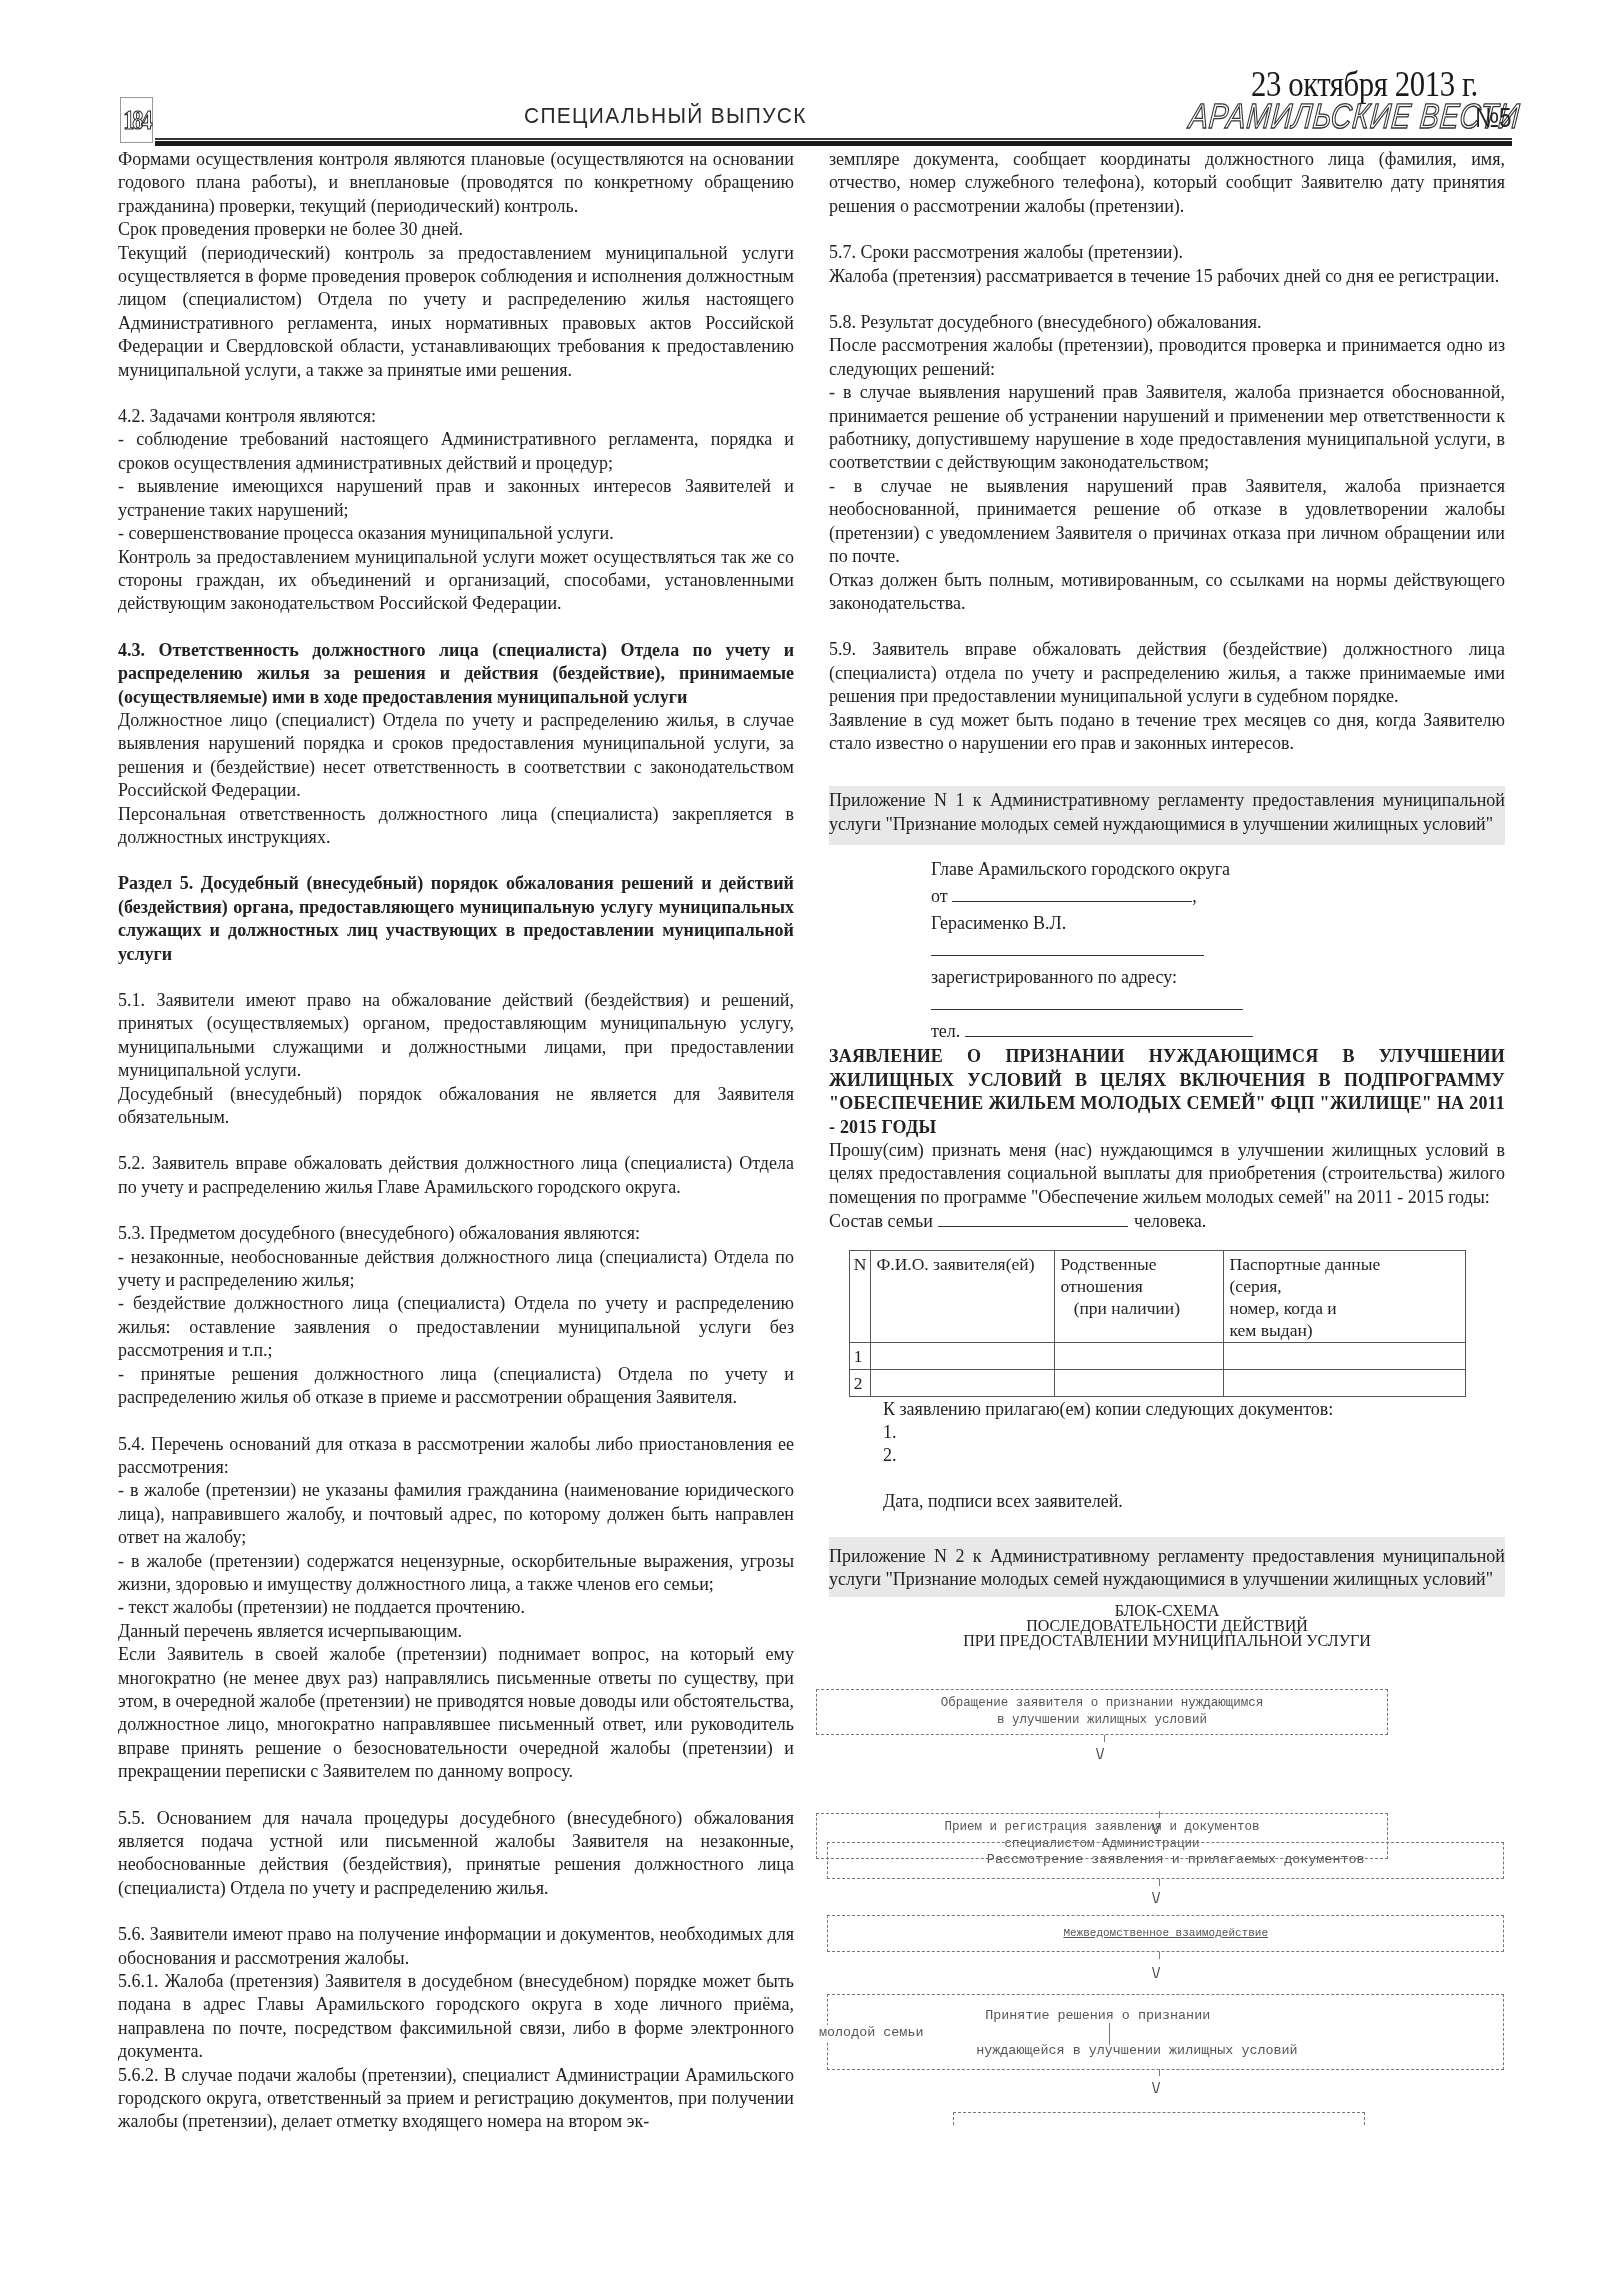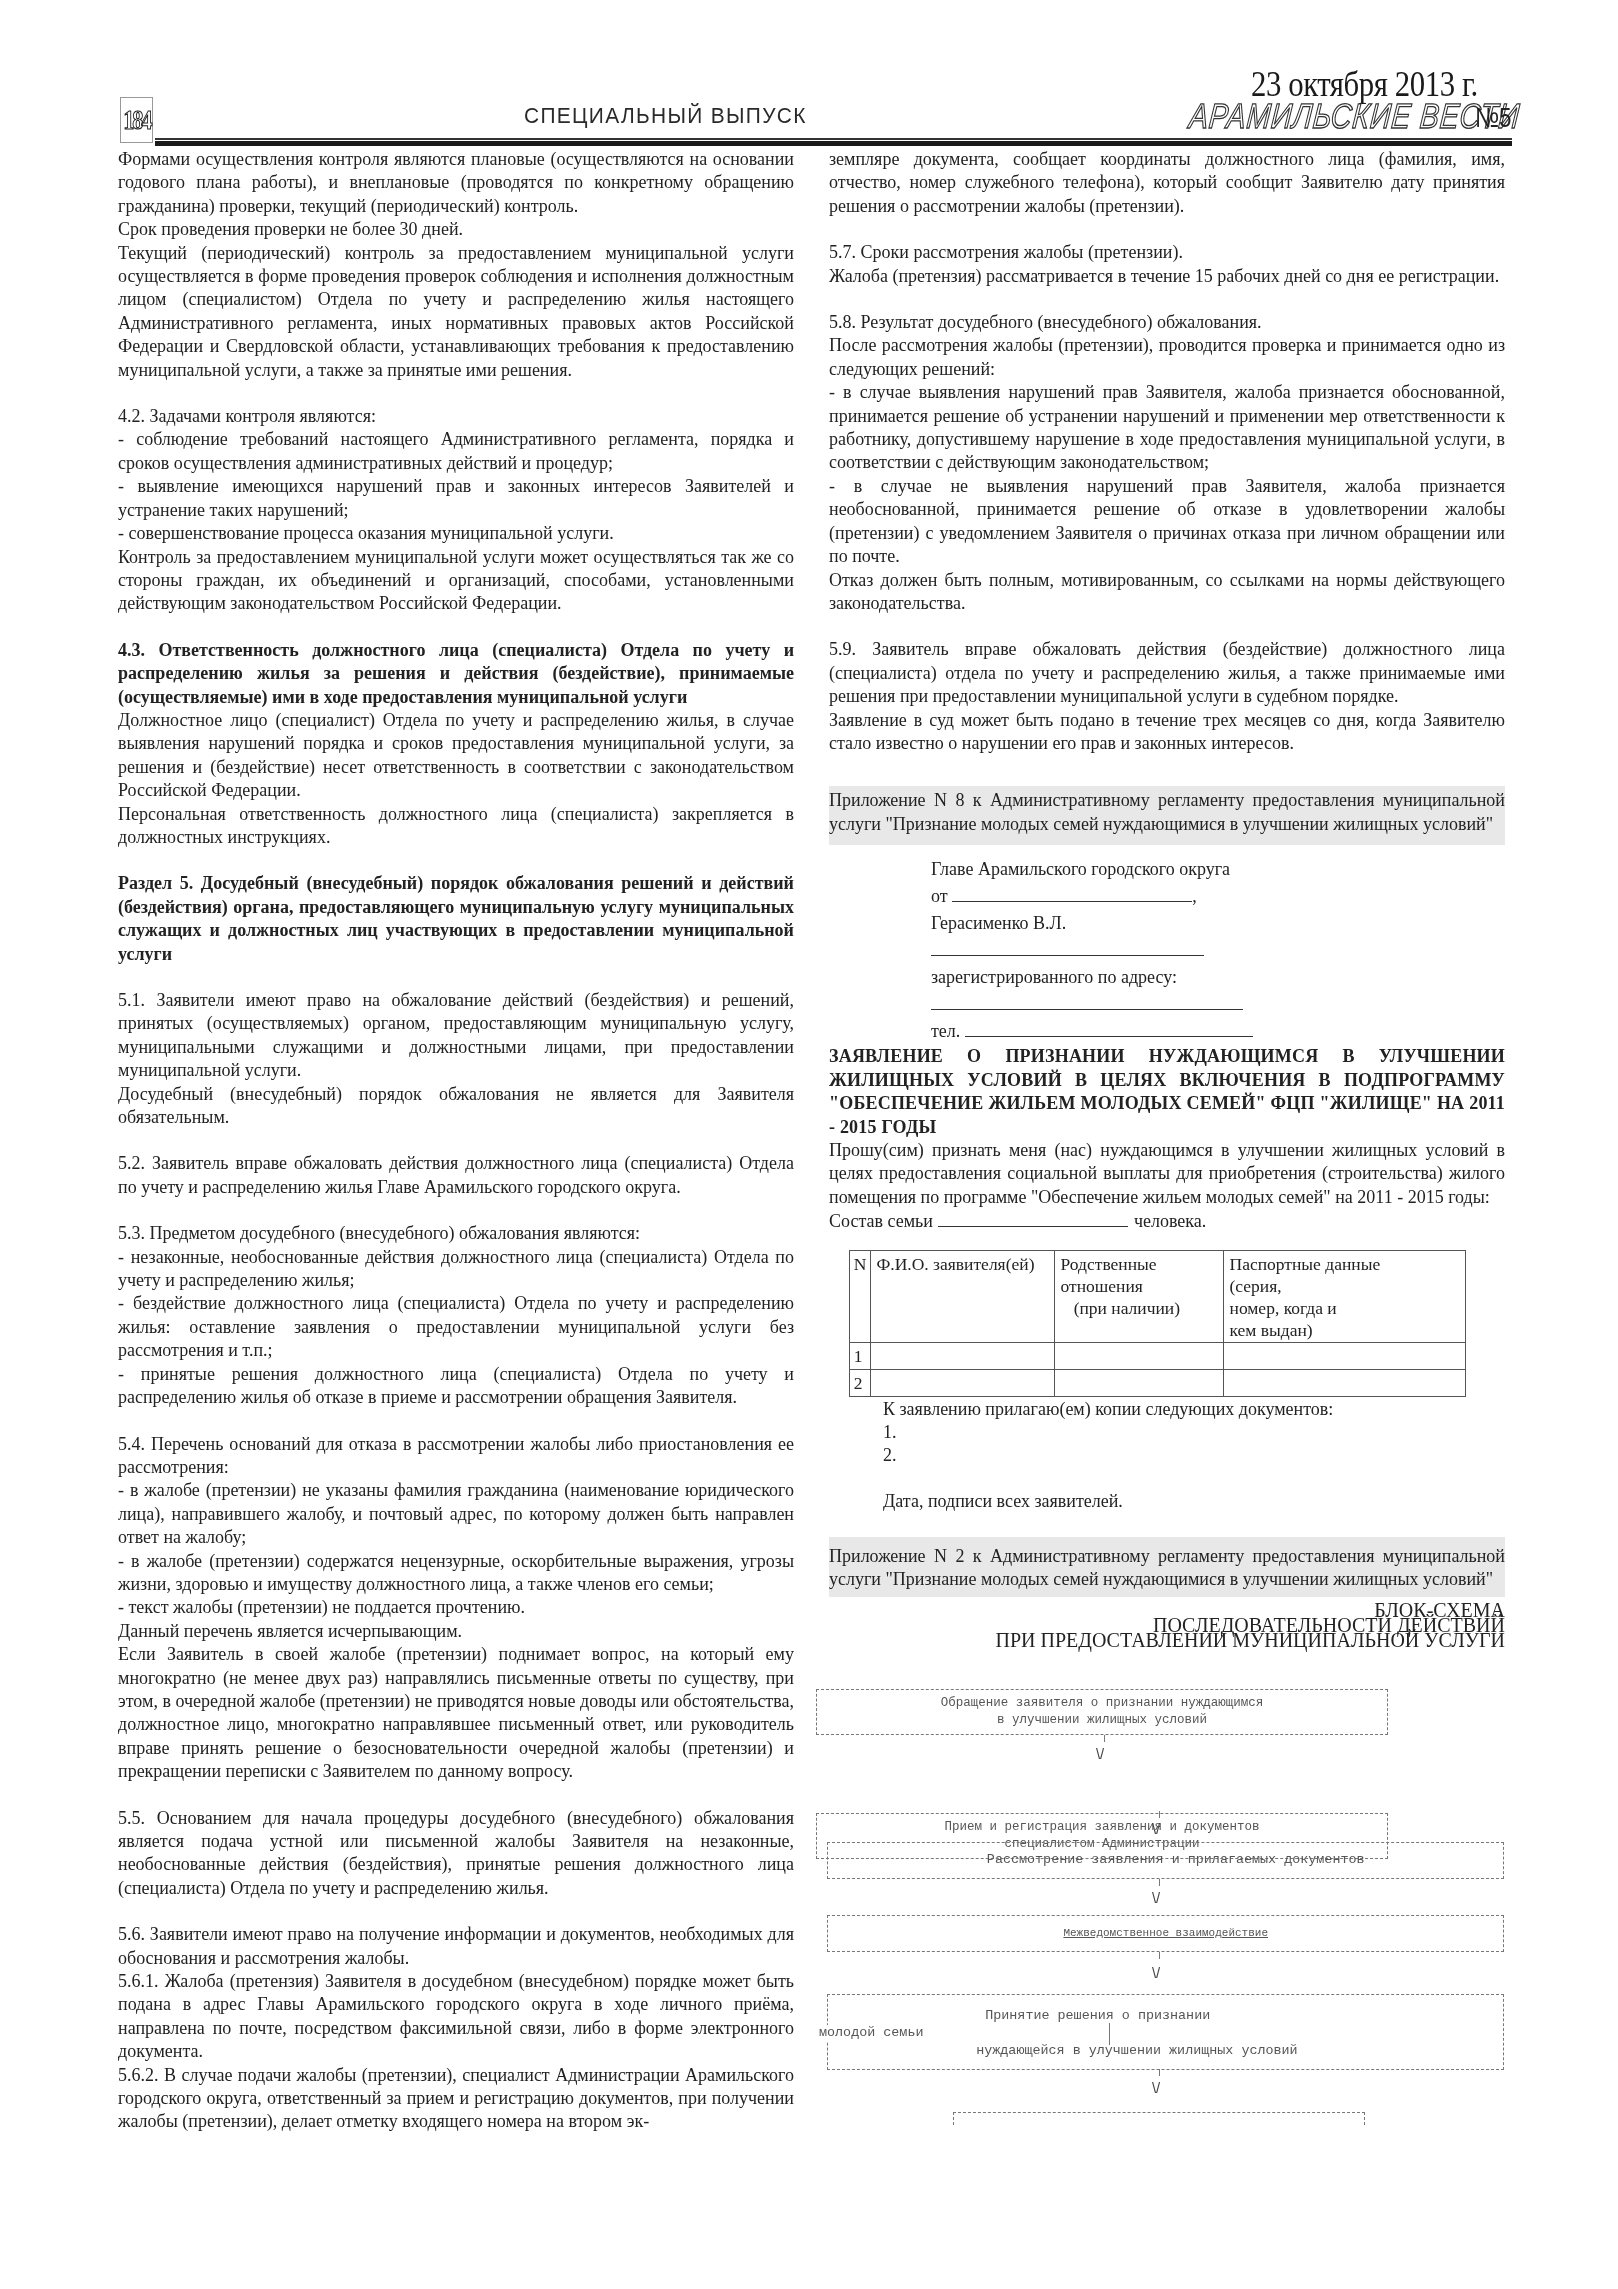--- a/index.html
+++ b/index.html
@@ -42,21 +42,21 @@
 
   table.fam { border-collapse: collapse; margin: 16.6px 0 0 20px; width: 617px; font-size: 17.5px; line-height: 22px; }
   table.fam td { border: 0.9px solid #555; vertical-align: top; padding: 1.8px 5.5px; text-align: left; }
   table.fam td.n { width: 11px; padding: 1.8px 3.7px; }
   table.fam tr.row td { height: 19.4px; }
 
   .attach { margin-left: 54px; text-align: left; margin-top: 1.8px; }
   .attach p { line-height: 23px; }
 
   .appendix2 { background: #e8e8e8; padding: 7.4px 0 5.5px 0; margin-top: 24px; }
-  .scheme-title { text-align: right; font-size: 20px; line-height: 15px; margin-top: 5.5px; letter-spacing: 0; }
+  .scheme-title { text-align: center; font-size: 16px; line-height: 15px; margin-top: 5.5px; letter-spacing: 0; }
 
   
   .flow { position: relative; margin-top: 41px; height: 517px; font-family: "Liberation Mono", monospace; color: #555; }
   .fbox { position: absolute; border: 1.4px dashed #777; box-sizing: border-box; text-align: center;
           font-size: 12.5px; line-height: 16.6px; }
   .arrow { position: absolute; font-family: "Liberation Sans", sans-serif; font-size: 14.8px; color: #444; }
   .tick { position: absolute; width: 0.9px; background: #777; }
 </style>
 </head>
 <body>
@@ -124,21 +124,21 @@
     <p>После рассмотрения жалобы (претензии), проводится проверка и принимается одно из следующих решений:</p>
     <p>- в случае выявления нарушений прав Заявителя, жалоба признается обоснованной, принимается решение об устранении нарушений и применении мер ответственности к работнику, допустившему нарушение в ходе предоставления муниципальной услуги, в соответствии с действующим законодательством;</p>
     <p>- в случае не выявления нарушений прав Заявителя, жалоба признается необоснованной, принимается решение об отказе в удовлетворении жалобы (претензии) с уведомлением Заявителя о причинах отказа при личном обращении или по почте.</p>
     <p>Отказ должен быть полным, мотивированным, со ссылками на нормы действующего законодательства.</p>
     <div class="gap"></div>
     <p>5.9. Заявитель вправе обжаловать действия (бездействие) должностного лица (специалиста) отдела по учету и распределению жилья, а также принимаемые ими решения при предоставлении муниципальной услуги в судебном порядке.</p>
     <p>Заявление в суд может быть подано в течение трех месяцев со дня, когда Заявителю стало известно о нарушении его прав и законных интересов.</p>
     <div class="gap"></div>
 
     <div class="appendix">
-      <p>Приложение N 8 к Административному регламенту предоставления муниципальной услуги "Признание молодых семей нуждающимися в улучшении жилищных условий"</p>
+      <p>Приложение N 1 к Административному регламенту предоставления муниципальной услуги "Признание молодых семей нуждающимися в улучшении жилищных условий"</p>
     </div>
 
     <div class="addressee">
       <p>Главе Арамильского городского округа</p>
       <p><span>от</span> <span class="line" style="width:240px"></span>,</p>
       <p>Герасименко В.Л.</p>
       <p><span class="line" style="width:273px"></span></p>
       <p>зарегистрированного  по адресу:</p>
       <p><span class="line" style="width:312px"></span></p>
       <p><span>тел.</span> <span class="line" style="width:288px"></span></p>

